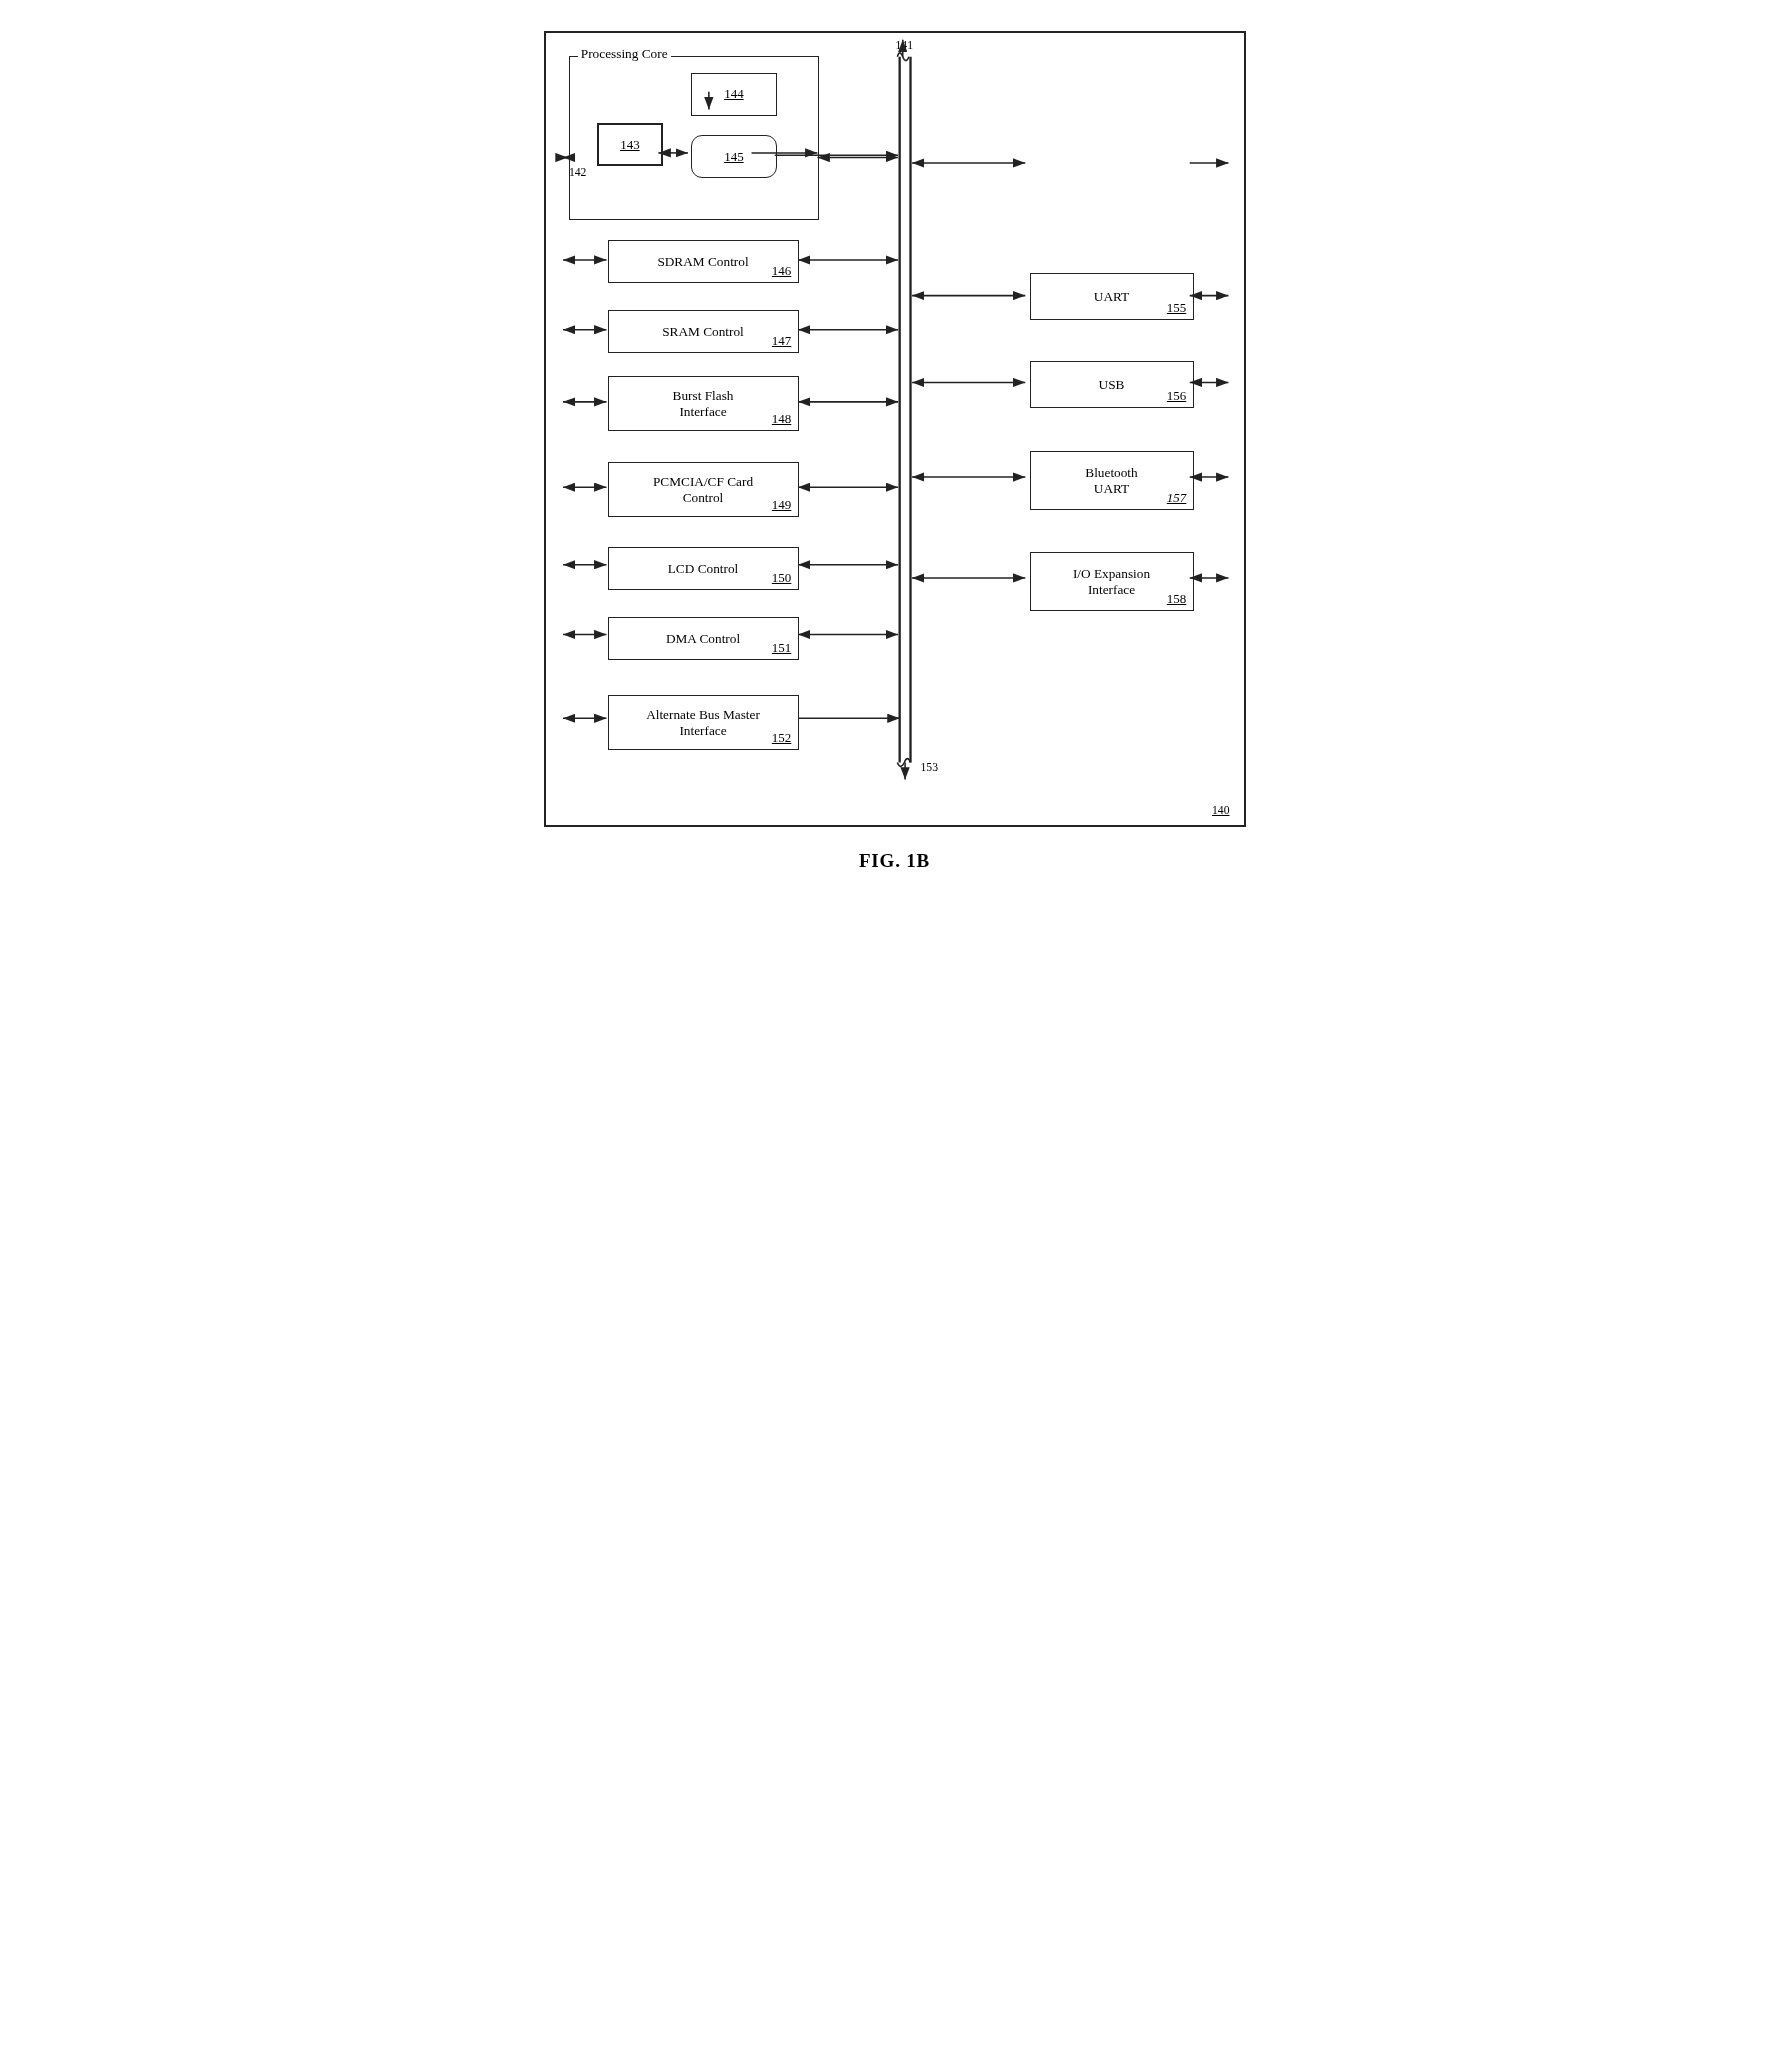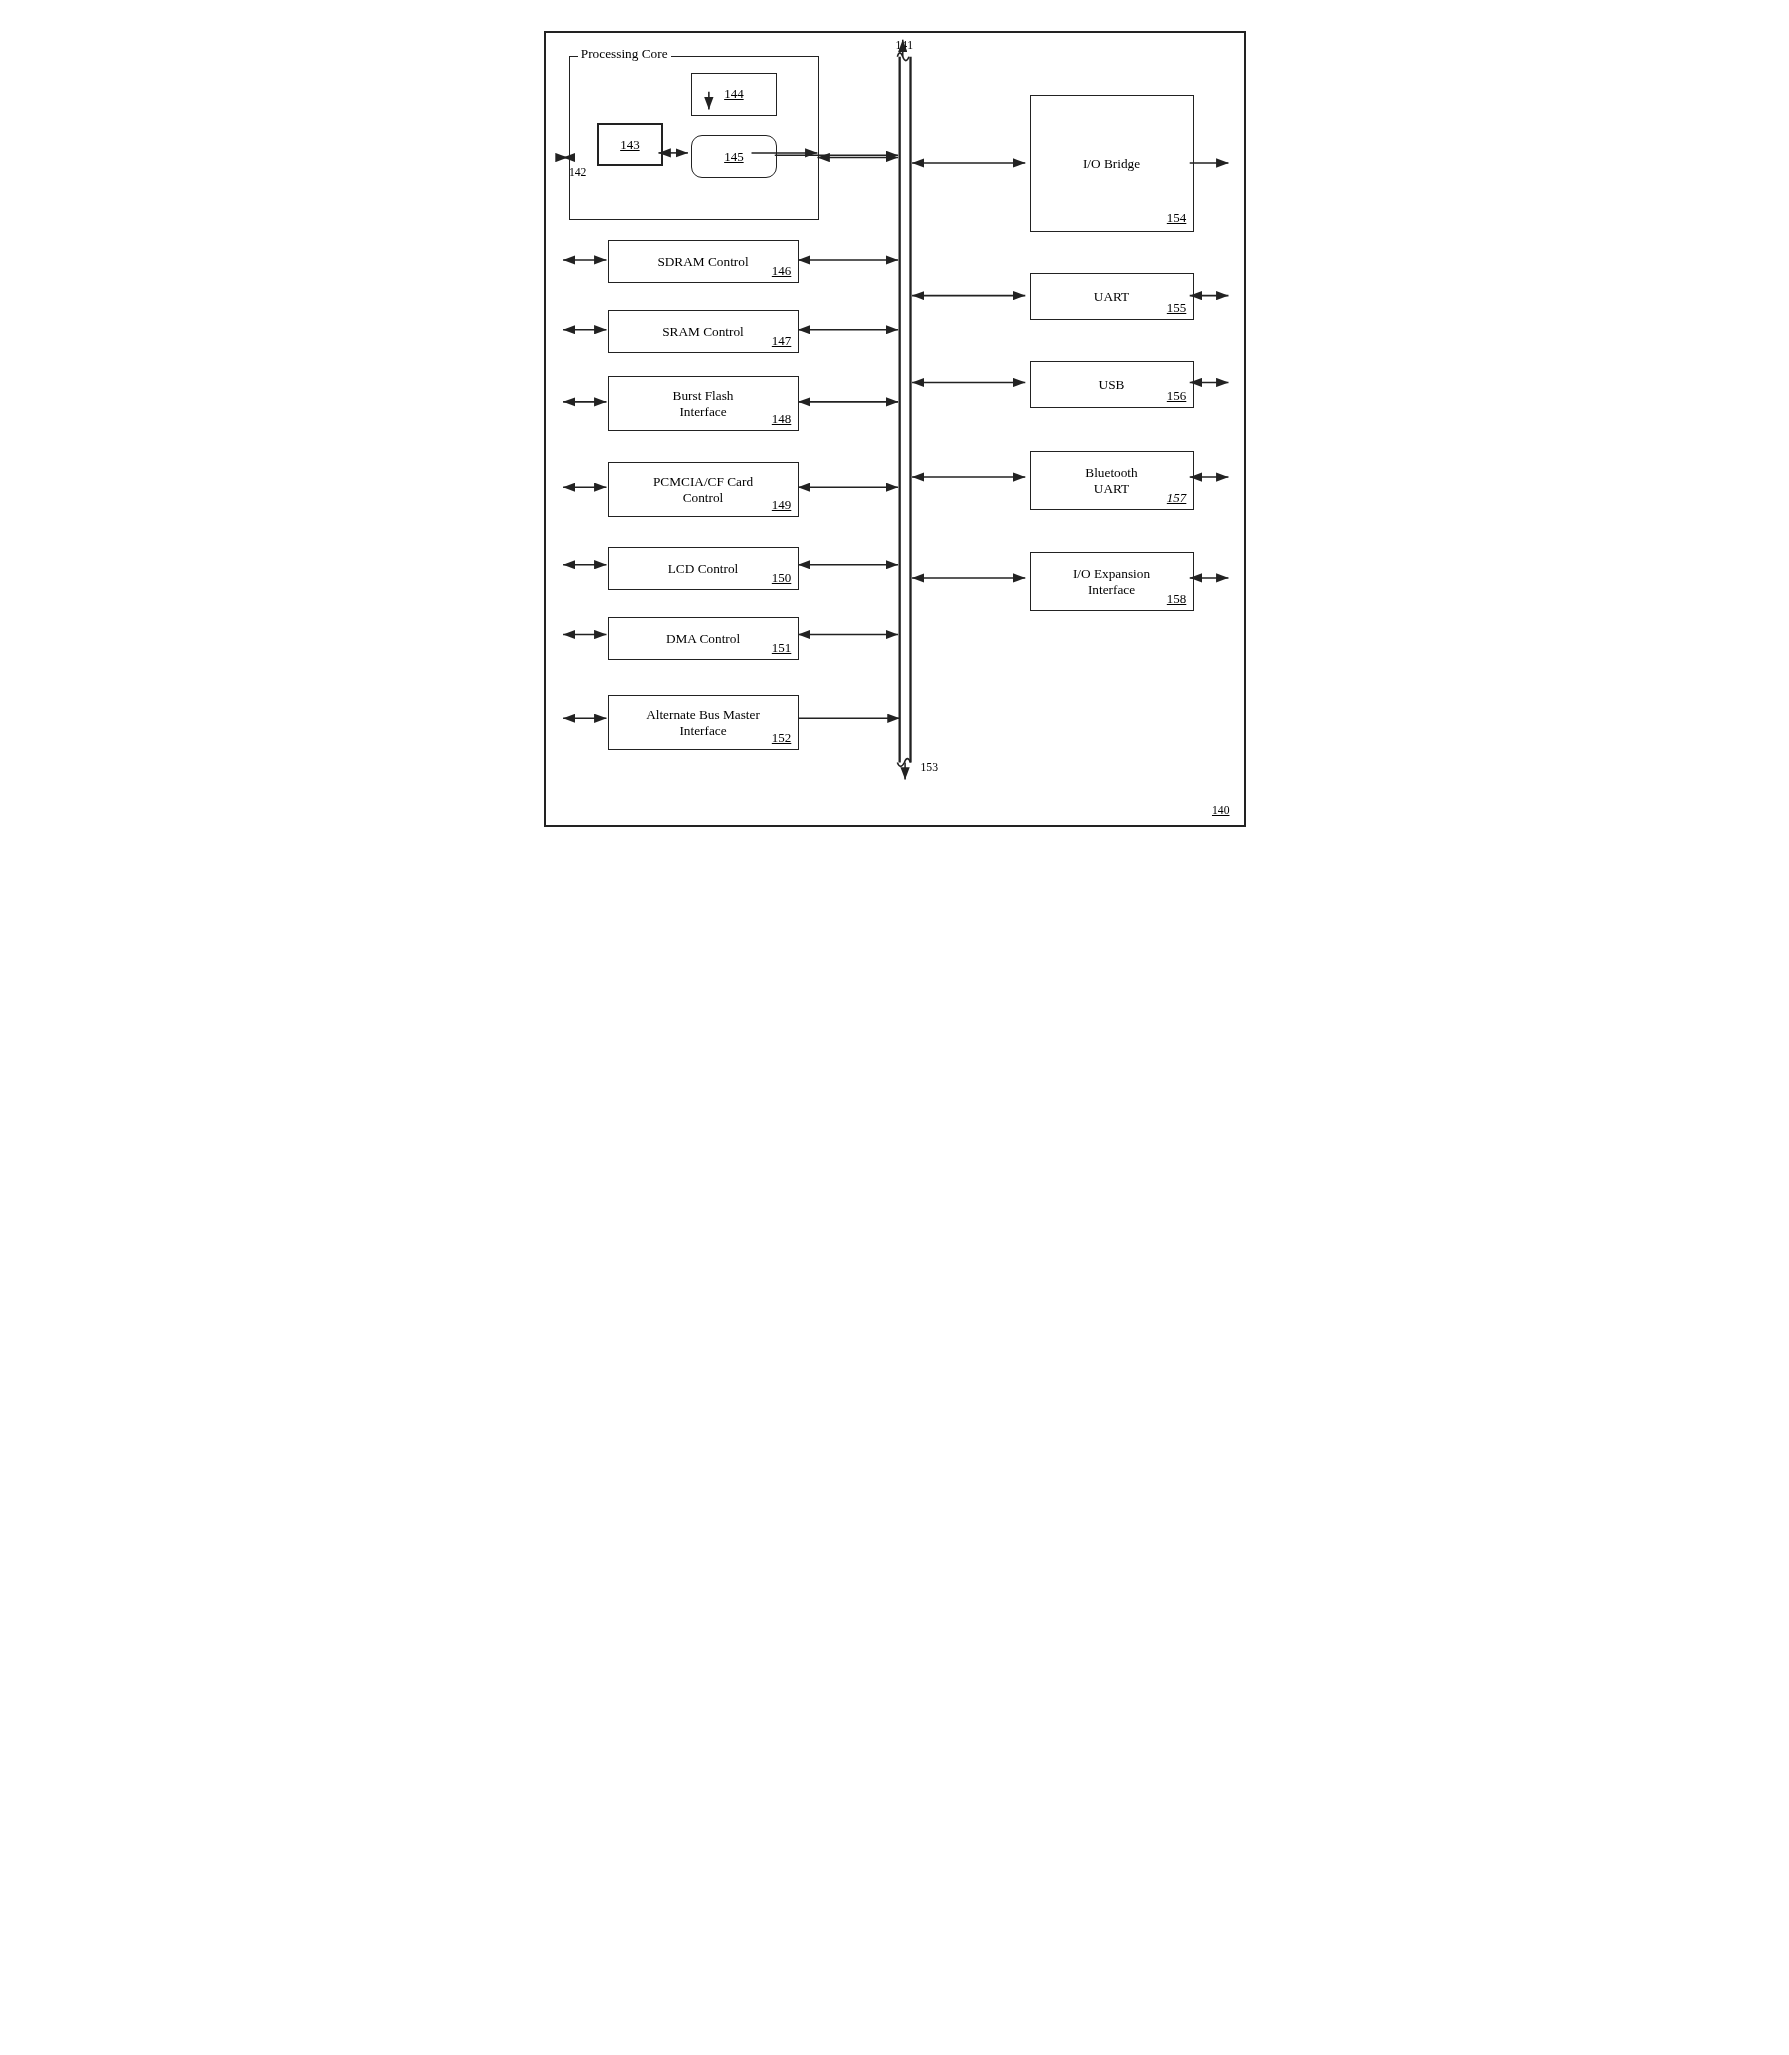--- a/index.html
+++ b/index.html
@@ -213,24 +213,20 @@
     <div class="comp-box" style="top:584px; left:62px; height:43px;">
       <span>DMA Control</span>
       <span class="ref" style="position:absolute; bottom:3.1px; right:6.2px;">151</span>
     </div>
 
     <div class="comp-box" style="top:662px; left:62px; height:55px;">
       <span>Alternate Bus Master<br>Interface</span>
       <span class="ref" style="position:absolute; bottom:3.1px; right:6.2px;">152</span>
     </div>
 
-    <div class="right-box" style="top:62px; left:484px; height:137px;">
-      <span>I/O Bridge</span>
-      <span class="ref" style="position:absolute; bottom:4.7px; right:6.2px;">154</span>
-    </div>
 
     <div class="right-box" style="top:240px; left:484px; height:47px;">
       <span>UART</span>
       <span class="ref" style="position:absolute; bottom:3.1px; right:6.2px;">155</span>
     </div>
 
     <div class="right-box" style="top:328px; left:484px; height:47px;">
       <span>USB</span>
       <span class="ref" style="position:absolute; bottom:3.1px; right:6.2px;">156</span>
     </div>
@@ -322,14 +318,17 @@
       <line x1="145" y1="154" x2="183" y2="154" stroke="#222" stroke-width="2" marker-start="url(#arr-left)" marker-end="url(#arr-right)"></line>
 
       <line x1="210" y1="75" x2="210" y2="98" stroke="#222" stroke-width="2" marker-end="url(#arr-right)"></line>
 
       <line x1="265" y1="154" x2="350" y2="154" stroke="#222" stroke-width="2" marker-end="url(#arr-right)"></line>
 
     </svg>
 
   </div>
 
+  <div class="fig-label">
+    <span>FIG. 1B</span>
+  </div>
 </div>
 
 
 </body></html>

